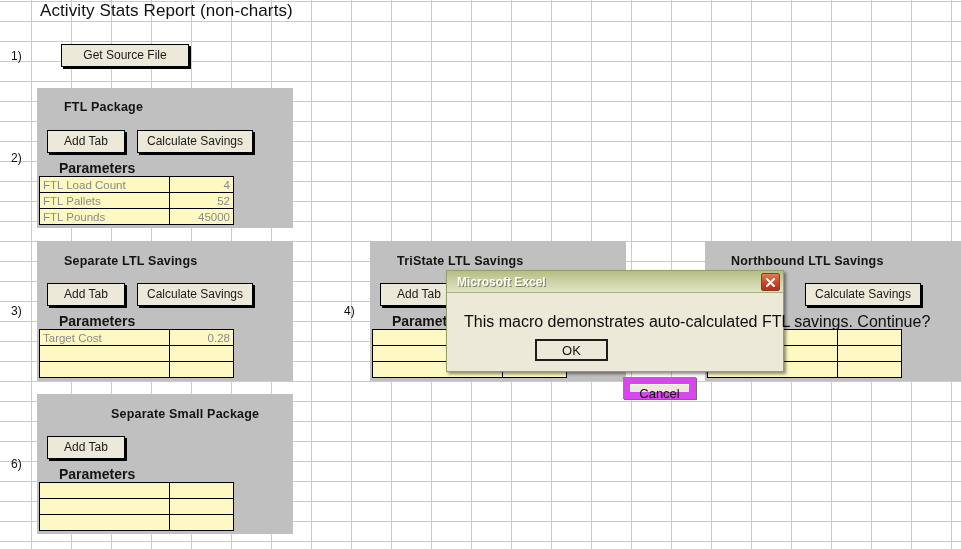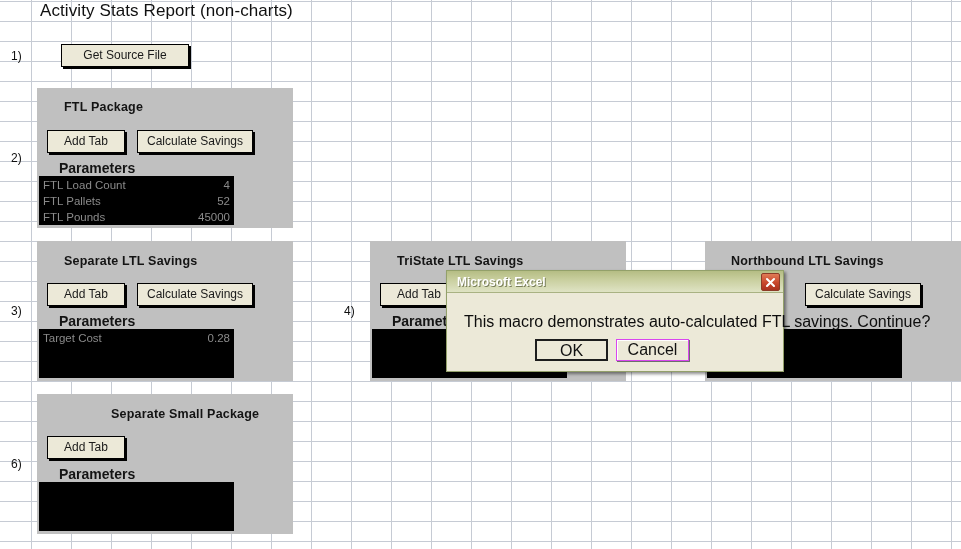--- a/index.html
+++ b/index.html
@@ -84,21 +84,21 @@
     table-layout: fixed;
     z-index: 3;
     background: #c0c0c0;
   }
   .ptable td {
     border: 1px solid #000000;
     height: 16px;
     font-size: 11.5px;
     color: #8a8a8a;
     padding: 0 3px;
-    background: #000000;
+    background: #fef9c3;
     box-sizing: border-box;
     overflow: hidden;
     white-space: nowrap;
   }
   .ptable td.k { width: 130px; text-align: left; }
   .ptable td.v { width: 64px;  text-align: right; }
 
   
   .step {
     position: absolute;
@@ -175,36 +175,37 @@
     font-size: 16px;
     color: #0d0d0d;
     white-space: nowrap;
   }
   .dlg-btn {
     position: absolute;
     top: 46px;
     width: 73px;
     height: 22px;
     background: #ece9d8;
-    font-size: 16px;
+    font-size: 13px;
     color: #111111;
     text-align: center;
     line-height: 20px;
     box-sizing: border-box;
     cursor: default;
     white-space: nowrap;
   }
   .dlg-btn.default {
     left: 88px;
     border: 2px solid #1d1d1d;
   }
   .dlg-btn.normal {
-    left: 169px;
-    border: 1px solid #d946ef;
+    left: 176px;
+    border: 7px solid #d946ef;
     box-shadow: inset 1px 1px 0 #ffffff, 1px 1px 0 #6e6e6e;
+    margin-top: 38px;
   }
 </style>
 </head>
 <body>
 
 <div id="app">
 
   <div class="grid-layer"></div>
 
   <div class="report-title">Activity Stats Report (non-charts)</div>

